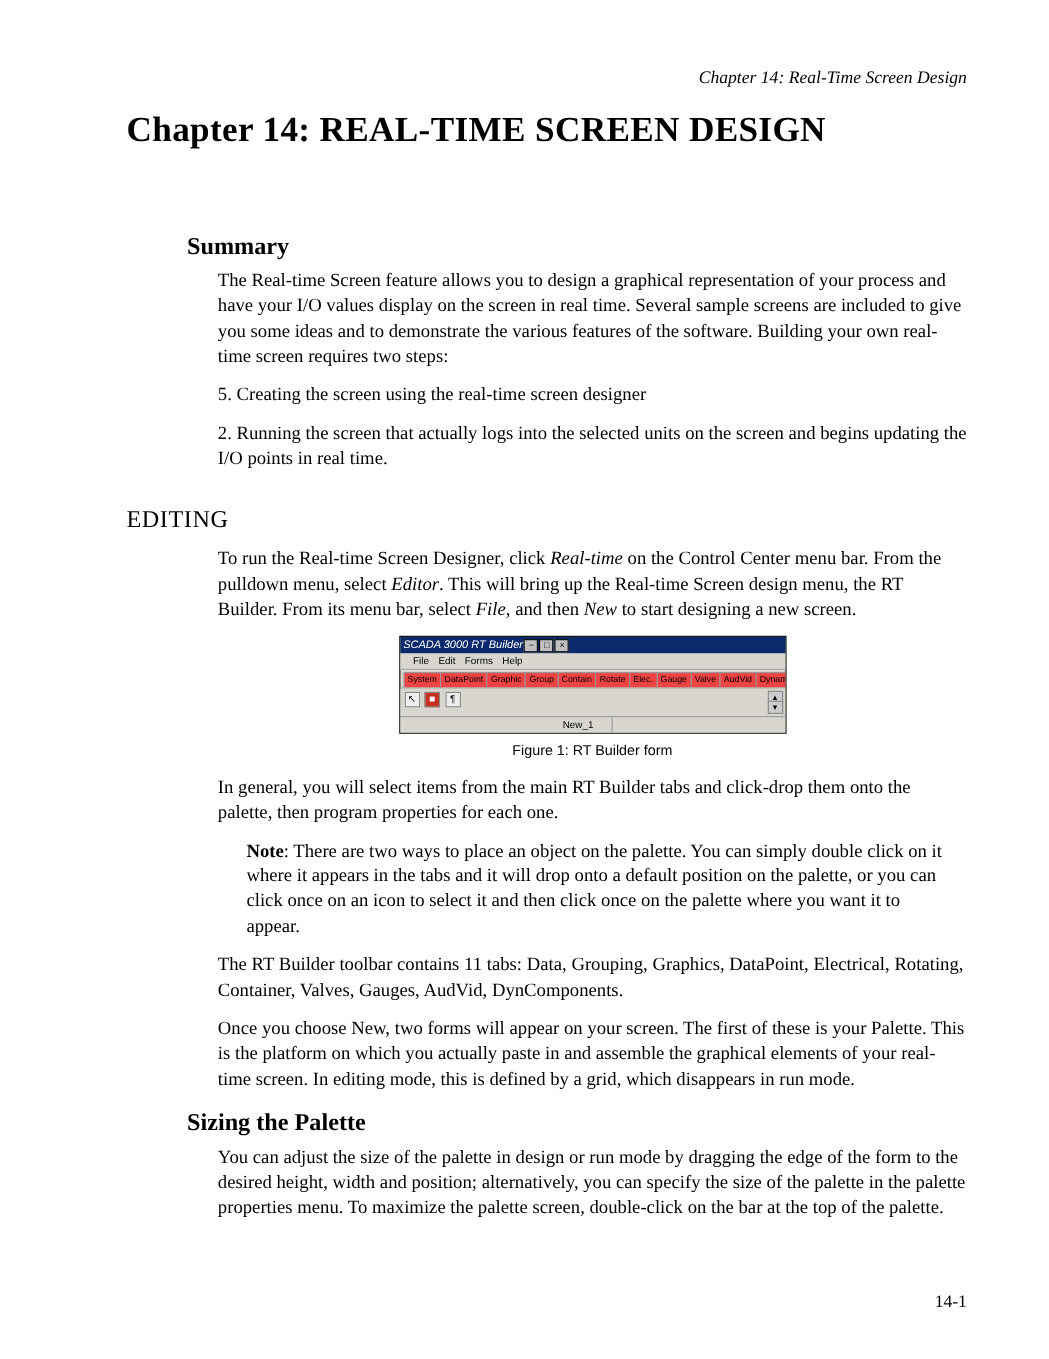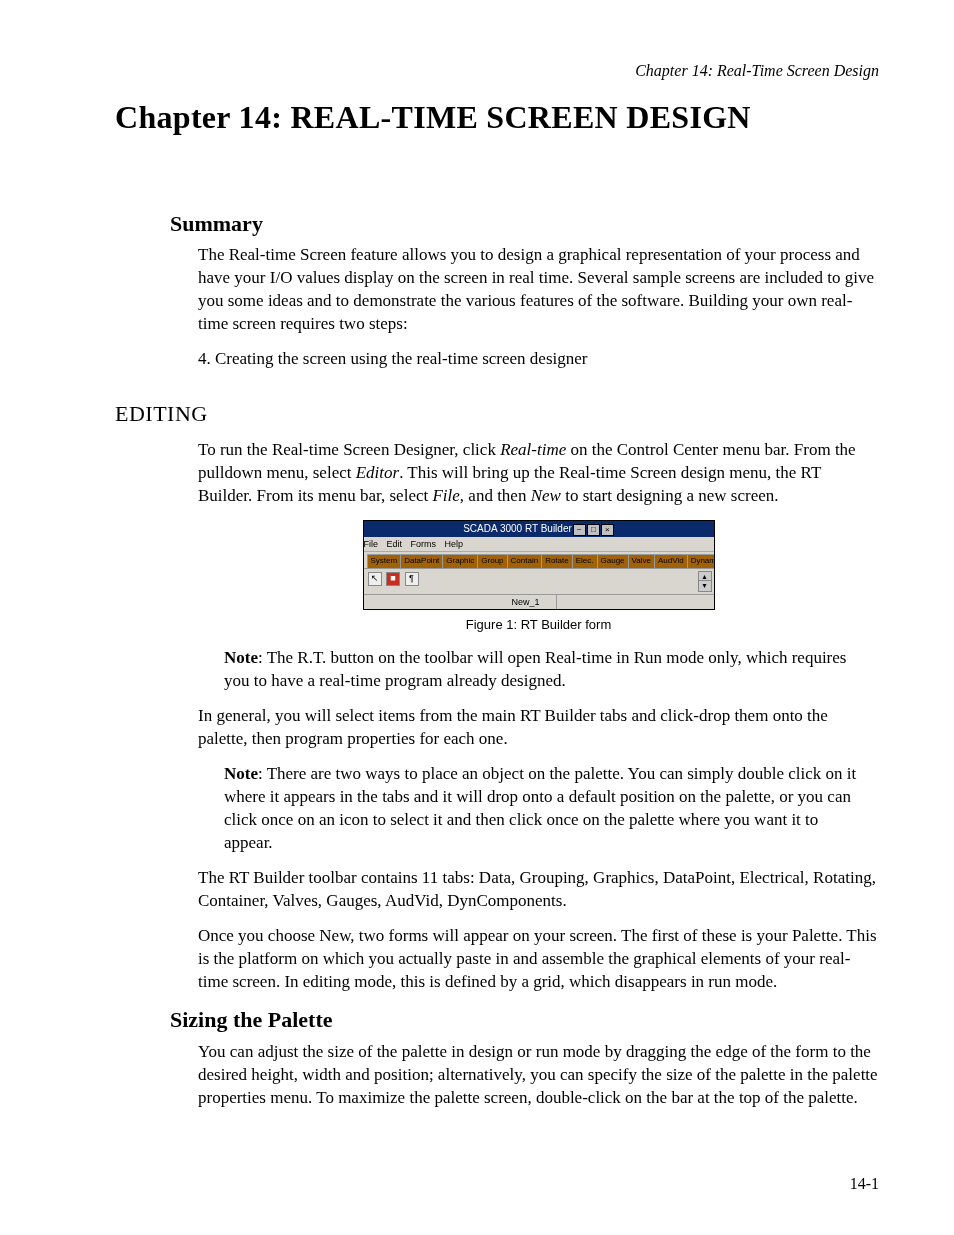--- a/index.html
+++ b/index.html
@@ -60,49 +60,50 @@
     font-family: Tahoma, Arial, sans-serif;
     font-size: 9px;
     color: #000;
     background: #d8d6cf;
   }
   .shot .titlebar {
     background: #0a2a6b;
     color: #fff;
     padding: 1px 3px;
     display: flex;
-    justify-content: center;
+    justify-content: flex-start;
     font-size: 10px;
+    font-style: italic;
   }
   .shot .titlebar .btns span {
     display: inline-block;
     width: 11px; height: 10px;
     background: #c0c0c0;
     border: 1px solid #000;
     margin-left: 1px;
     font-size: 8px;
     text-align: center;
     line-height: 9px;
     color: #000;
   }
-  .shot .menubar { padding: 1px 0; background: #d8d6cf; border-bottom: 1px solid #aaa; }
+  .shot .menubar { padding: 1px 12px; background: #d8d6cf; border-bottom: 1px solid #aaa; }
   .shot .menubar span { margin-right: 6px; }
   .shot .tabs {
     padding: 2px 3px 0 3px;
     border-bottom: 1px solid #999;
     white-space: nowrap;
     overflow: hidden;
     font-size: 8px;
   }
   .shot .tabs span {
     display: inline-block;
     padding: 1px 3px;
     border: 1px solid #999;
     border-bottom: none;
-    background: #a16207;
+    background: #ef4444;
     margin-right: -1px;
   }
   .shot .toolbar {
     padding: 3px 4px 8px 4px;
     background: #d8d6cf;
     position: relative;
   }
   .shot .toolbar i {
     display: inline-block;
     width: 12px; height: 12px;
@@ -155,21 +156,22 @@
   <div class="running-head">Chapter 14: Real-Time Screen Design</div>
 
   <h1 class="chapter-title">
     <span>Chapter 14: </span><span class="caps">REAL-TIME SCREEN DESIGN</span>
   </h1>
 
   <div class="block">
     <h3 class="sub">Summary</h3>
     <div class="sub-block">
       <p>The Real-time Screen feature allows you to design a graphical representation of your process and have your I/O values display on the screen in real time. Several sample screens are included to give you some ideas and to demonstrate the various features of the software. Building your own real-time screen requires two steps:</p>
-      <p>4. Creating the screen using the real-time screen designer</p>
+      <p>5. Creating the screen using the real-time screen designer</p>
+      <p>2. Running the screen that actually logs into the selected units on the screen and begins updating the I/O points in real time.</p>
     </div>
   </div>
 
   <h2 class="section">EDITING</h2>
   <div class="block">
     <div class="sub-block">
       <p>
         <span>To run the Real-time Screen Designer, click </span><span class="ital">Real-time</span><span> on the Control Center menu bar.  From the pulldown menu, select </span><span class="ital">Editor</span><span>. This will bring up the Real-time Screen design menu, the RT Builder. From its menu bar, select </span><span class="ital">File</span><span>, and then </span><span class="ital">New</span><span> to start designing a new screen.</span>
       </p>
 
@@ -193,23 +195,20 @@
           <i>↖</i>
           <i class="red">■</i>
           <i>¶</i>
           <span class="sb" style="top:2px">▴</span>
           <span class="sb" style="bottom:2px">▾</span>
         </div>
         <div class="status">New_1</div>
       </div>
       <div class="fig-caption">Figure 1: RT Builder form</div>
 
-      <p class="note">
-        <span class="note-label">Note</span><span>: The R.T. button on the toolbar will open Real-time in Run mode only, which requires you to have a real-time program already designed.</span>
-      </p>
 
       <p>In general, you will select items from the main RT Builder tabs and click-drop them onto the palette, then program properties for each one.</p>
 
       <p class="note">
         <span class="note-label">Note</span><span>: There are two ways to place an object on the palette. You can simply double click on it where it appears in the tabs and it will drop onto a default position on the palette, or you can click once on an icon to select it and then click once on the palette where you want it to appear.</span>
       </p>
 
       <p>The RT Builder toolbar contains 11 tabs: Data, Grouping, Graphics, DataPoint, Electrical, Rotating, Container, Valves, Gauges, AudVid, DynComponents.</p>
       <p>Once you choose New, two forms will appear on your screen. The first of these is your Palette. This is the platform on which you actually paste in and assemble the graphical elements of your real-time screen. In editing mode, this is defined by a grid, which disappears in run mode.</p>
     </div>

